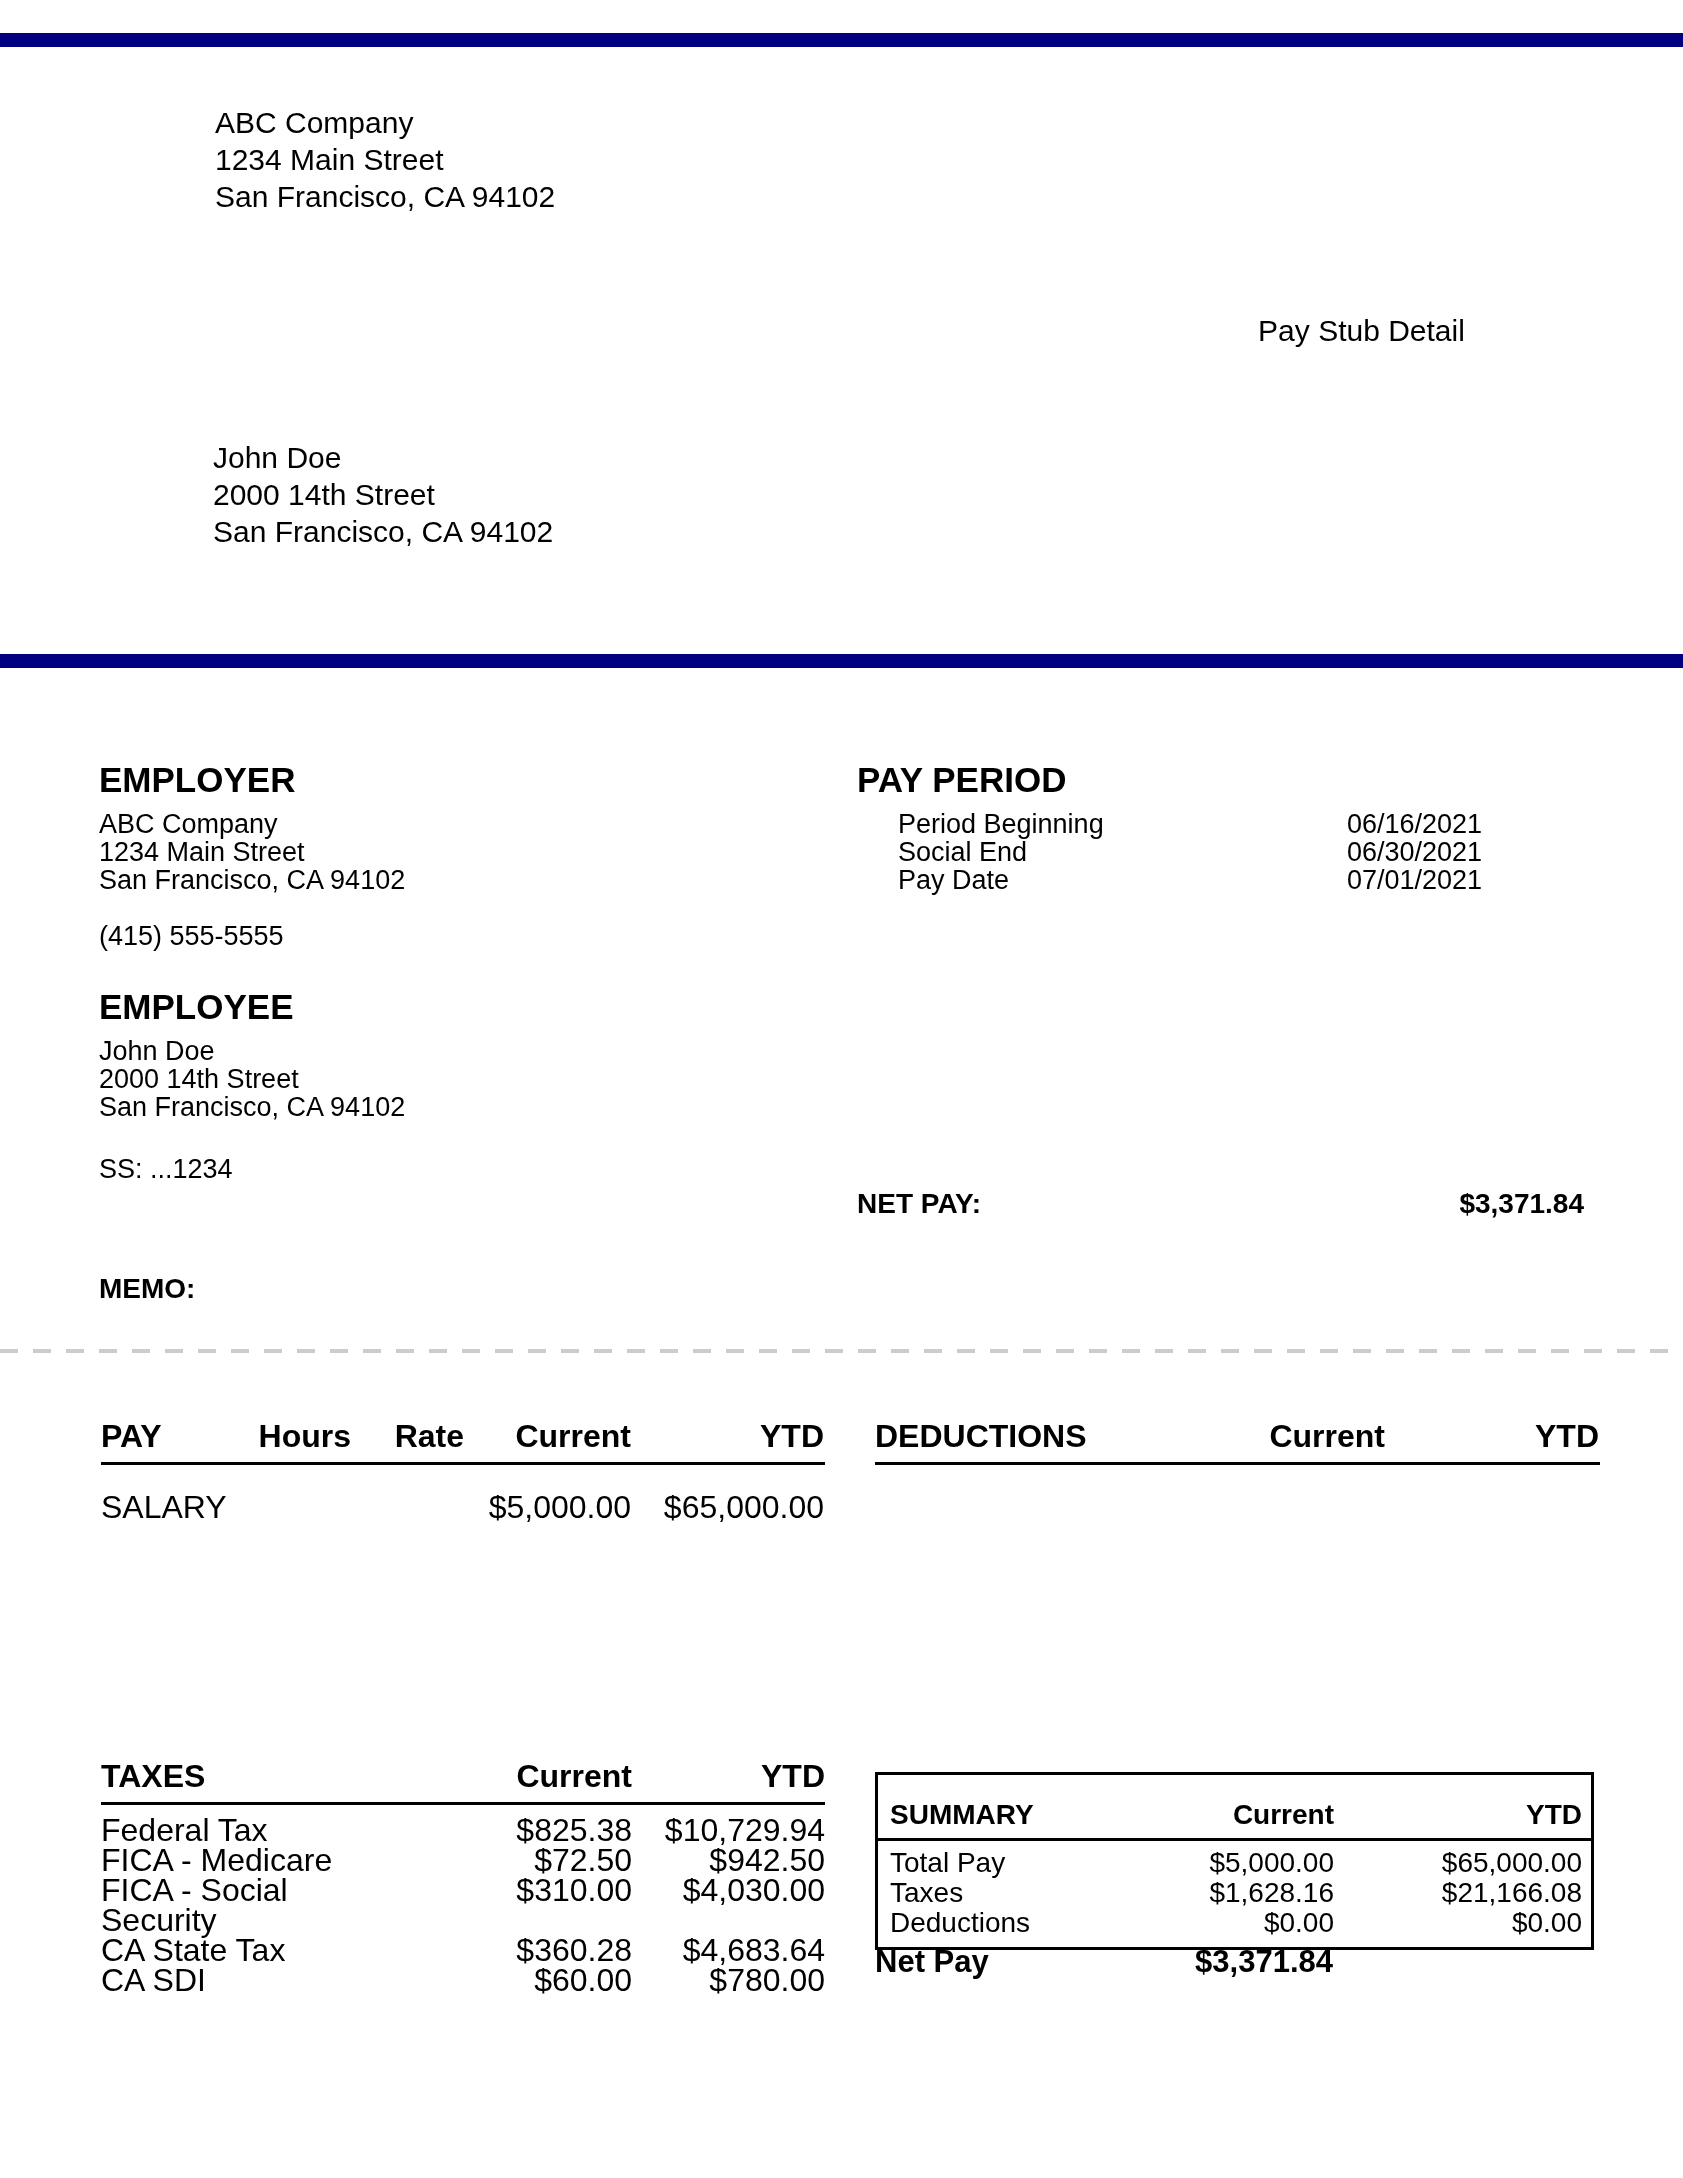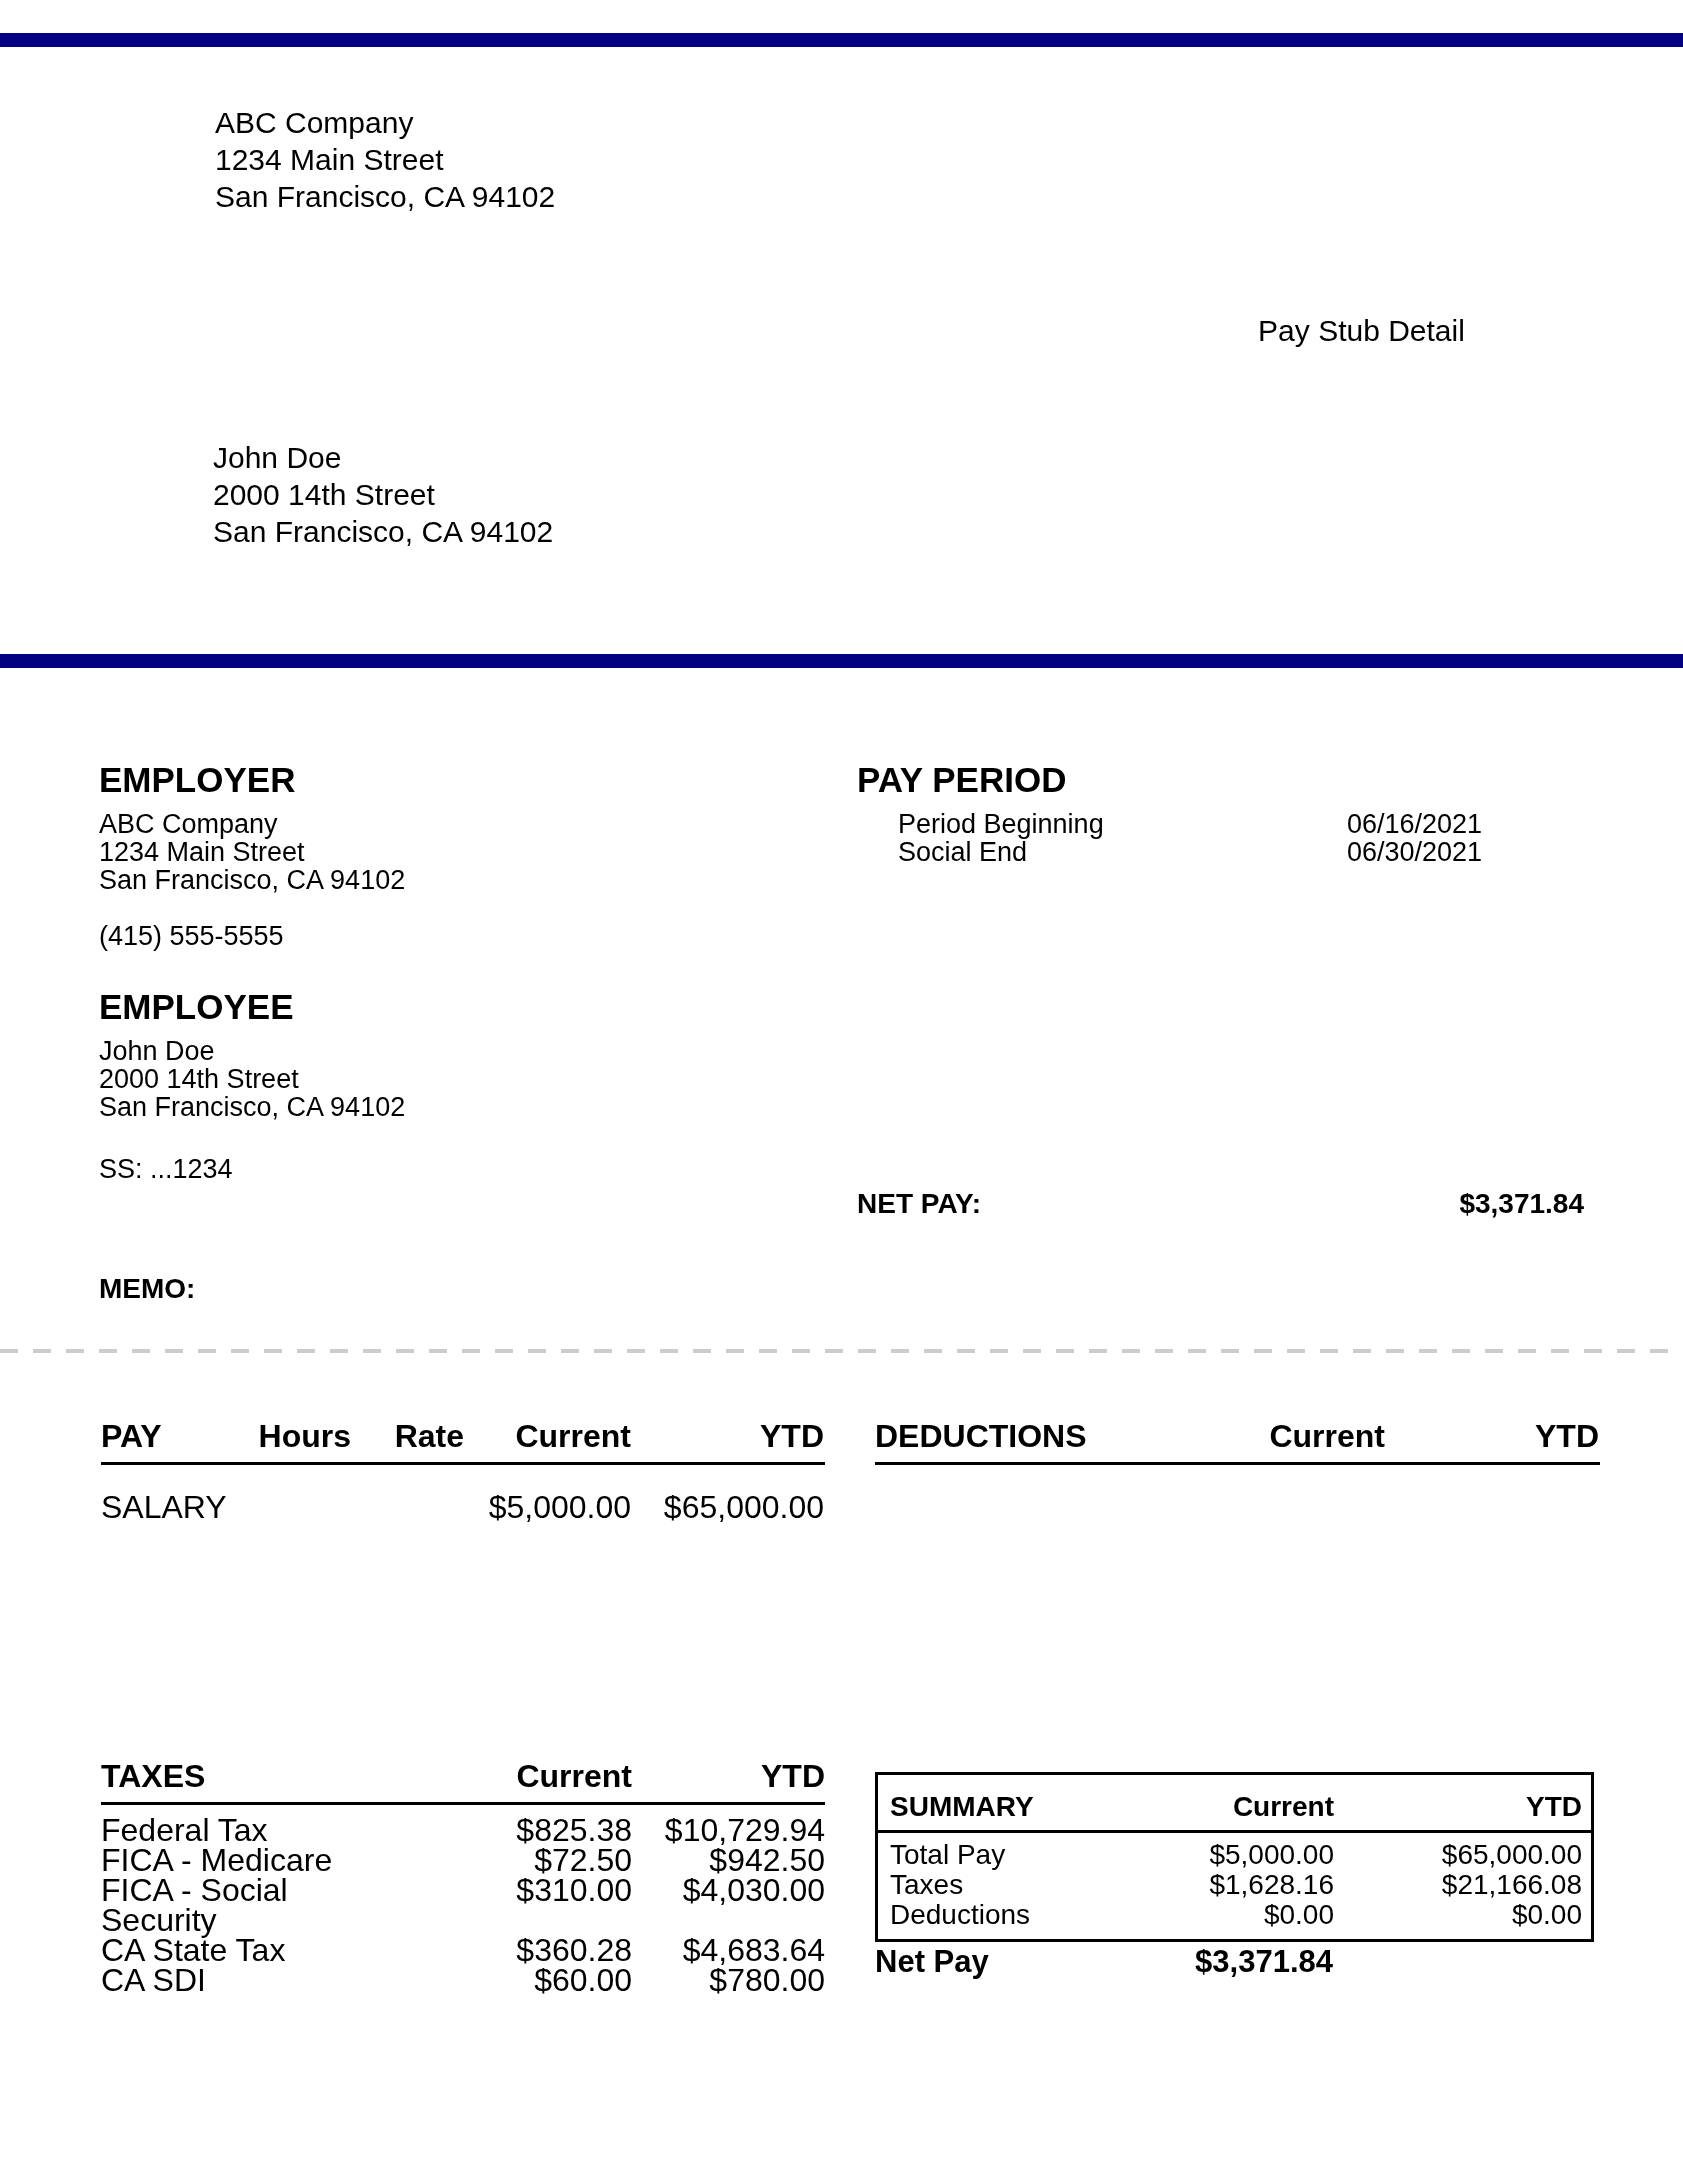--- a/index.html
+++ b/index.html
@@ -48,21 +48,21 @@
   .ded-tbl{left:875px;top:1418px;width:725px;}
   .ded-cols{grid-template-columns:257px 253px 214px;}
   .tax-tbl{left:101px;top:1758px;width:724px;}
   .tax-cols{grid-template-columns:297px 234px 193px;}
   .tax-tbl .tbl-body{margin-top:10px;}
   .tax-tbl .tbl-row{line-height:30px;}
 
   
   .summary-box{left:875px;top:1772px;width:719px;border:3px solid #000;box-sizing:border-box;font-size:28px;}
   .sum-cols{grid-template-columns:216px 228px 248px;}
-  .sum-head{display:grid;font-weight:bold;padding:16px 10px 7px 12px;border-bottom:3px solid #000;}
+  .sum-head{display:grid;font-weight:bold;padding:24px 10px 7px 12px;border-bottom:3px solid #000;}
   .sum-body{padding:7px 10px 9px 12px;}
   .sum-row{display:grid;line-height:30px;}
   .netpay-final{left:875px;top:1944px;width:458px;display:flex;justify-content:space-between;font-weight:bold;font-size:31px;}
 </style>
 </head>
 <body>
 
 <div>
 
   <div class="abs bar bar1"></div>
@@ -99,20 +99,24 @@
     <div class="sect-head">PAY PERIOD</div>
     <div class="sect-lines body-txt">
       <div class="pp-row">
         <span>Period Beginning</span>
         <span class="pp-value">06/16/2021</span>
       </div>
       <div class="pp-row">
         <span>Social End</span>
         <span class="pp-value">06/30/2021</span>
       </div>
+      <div class="pp-row">
+        <span>Pay Date</span>
+        <span class="pp-value">07/01/2021</span>
+      </div>
     </div>
   </div>
 
   <div class="abs employee-sect">
     <div class="sect-head">EMPLOYEE</div>
     <div class="sect-lines body-txt">
       <div>John Doe</div>
       <div>2000 14th Street</div>
       <div>San Francisco, CA 94102</div>
     </div>

